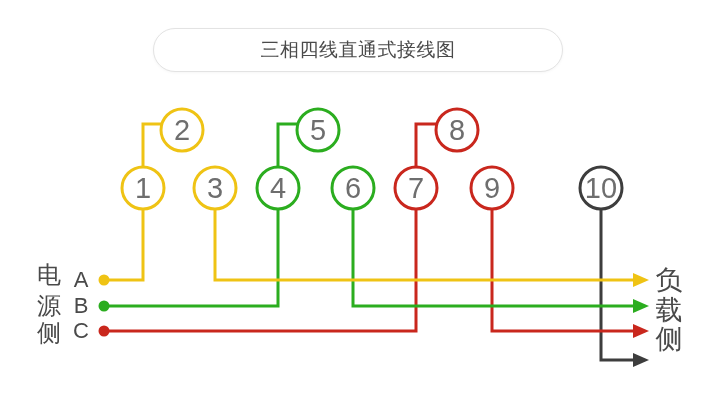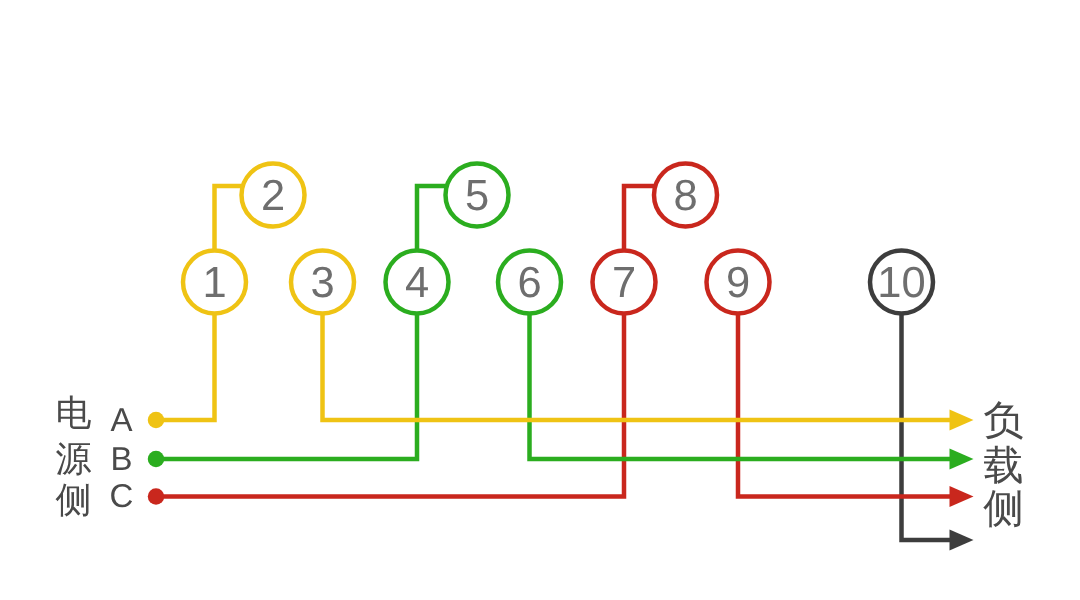--- a/index.html
+++ b/index.html
@@ -51,20 +51,23 @@
   }
   .src-char { font-size: 24px; }
   .load-char { font-size: 27px; }
   .phase-letter { font-size: 22px; }
 </style>
 </head>
 <body>
 
 <div class="stage">
 
+  <div class="title-pill">
+    <span>三相四线直通式接线图</span>
+  </div>
 
   <svg class="diagram" width="720" height="400" viewBox="0 0 720 400">
 
     <path class="wire" d="M601,209 L601,360 L635,360" stroke="#3d3d3d"></path>
 
     <path class="wire" d="M492,209 L492,331 L635,331" stroke="#c9271d"></path>
 
     <path class="wire" d="M104,331 L416,331 L416,209" stroke="#c9271d"></path>
 
     <path class="wire" d="M353,209 L353,306 L635,306" stroke="#2bad1f"></path>

